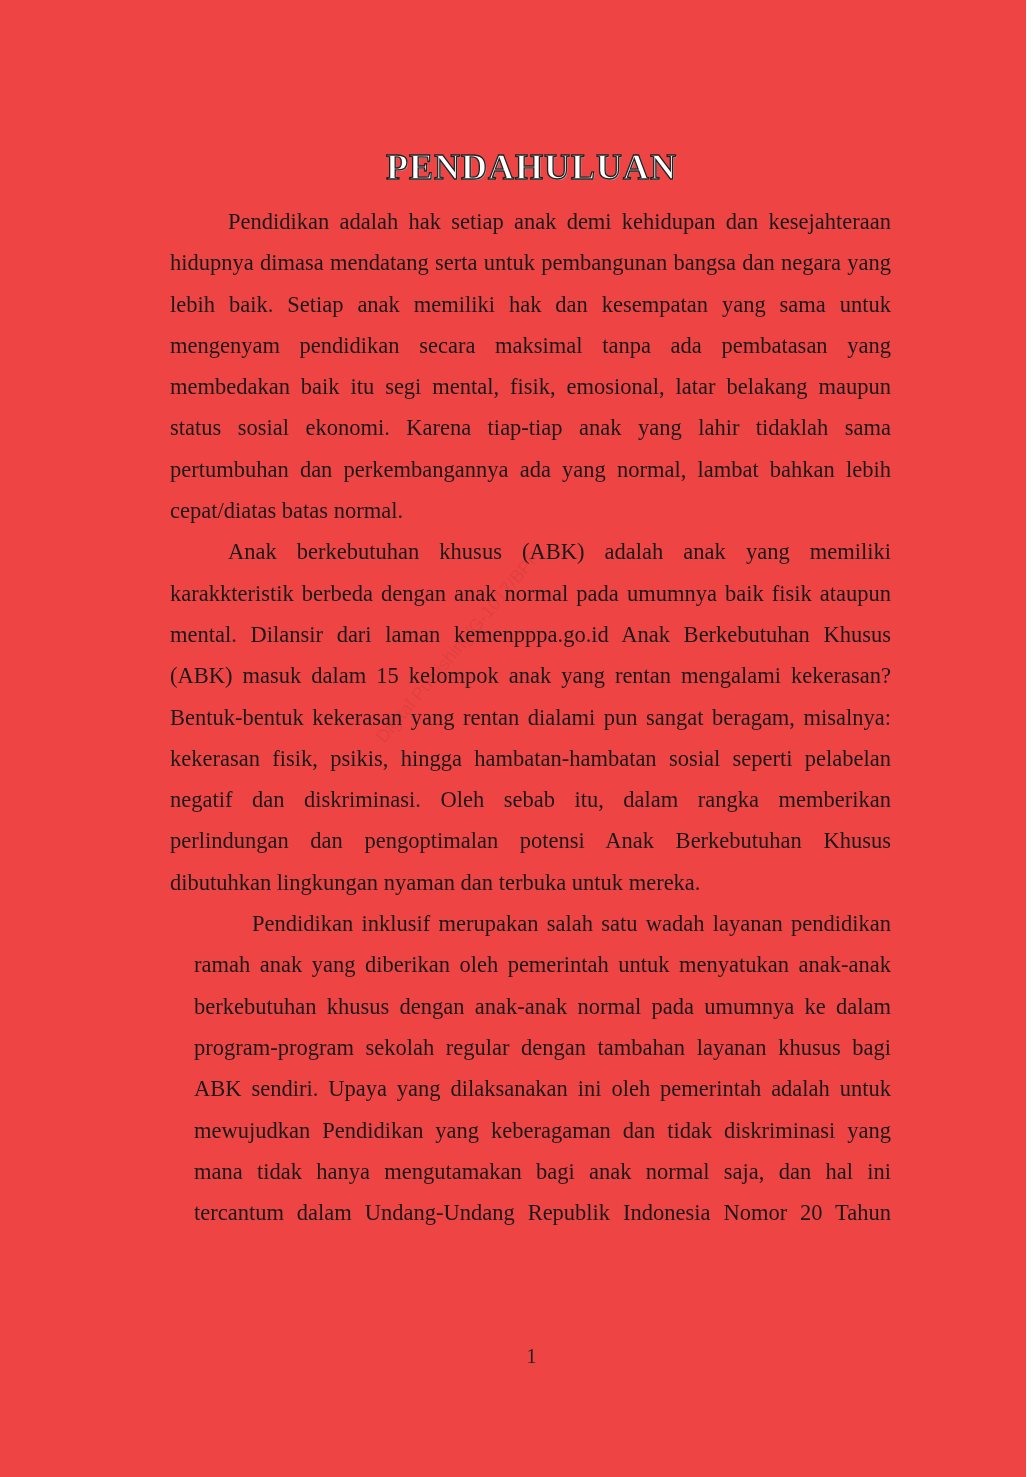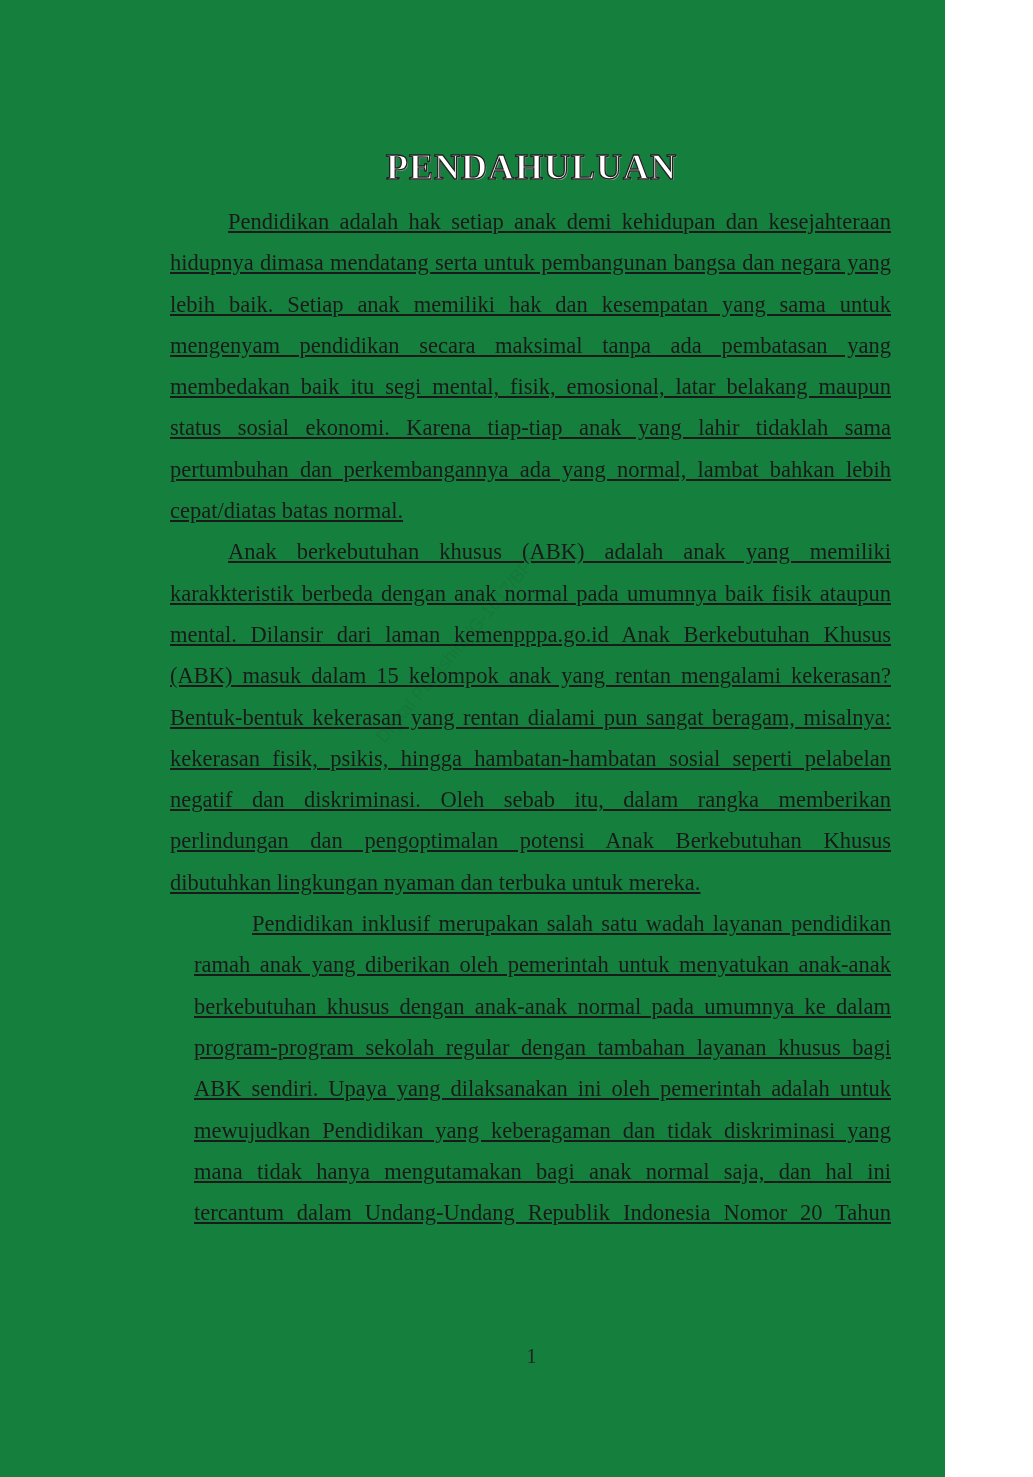--- a/index.html
+++ b/index.html
@@ -1,32 +1,32 @@
 <!DOCTYPE html>
 <html><head>
 <meta charset="utf-8">
 <style>
   html, body { margin: 0; padding: 0; background: #ffffff; }
   body { width: 1033px; height: 1477px; position: relative; overflow: hidden; }
-  .page { position: absolute; left: 0; top: 0; width: 945px; height: 1477px; background: #15803d; }
+  .page { position: absolute; left: 0; top: 0; width: 1026px; height: 1477px; background: #ef4444; }
   .title {
     position: absolute; left: 0; width: 1063px; top: 146px; text-align: center;
     font-family: "Liberation Serif", "DejaVu Serif", serif;
     font-size: 36px; letter-spacing: 1px; color: #fff;
     -webkit-text-stroke: 1.3px #222;
     text-shadow: 1px 1px 0 #aaa;
     font-weight: bold;
   }
   .body-text {
     position: absolute; left: 170px; width: 721px; top: 201px;
     font-family: "Liberation Serif", "DejaVu Serif", serif;
     font-size: 22.5px; line-height: 41.3px; color: #1a1a1a;
     text-align: justify;
   }
-  .body-text p { margin: 0; text-indent: 58px; text-align: justify; text-decoration: underline; }
+  .body-text p { margin: 0; text-indent: 58px; text-align: justify; }
   .body-text p.last-open { text-align-last: justify; margin-left: 24px; }
   .watermark {
     position: absolute; left: 380px; top: 730px; transform: rotate(-50deg);
     font-family: "Liberation Sans", sans-serif; font-size: 18px; color: #000;
     opacity: 0.06; white-space: nowrap; transform-origin: left center;
   }
   .page-number {
     position: absolute; left: 0; width: 1063px; top: 1345px; text-align: center;
     font-family: "Liberation Serif", "DejaVu Serif", serif; font-size: 20px; color: #222;
   }

